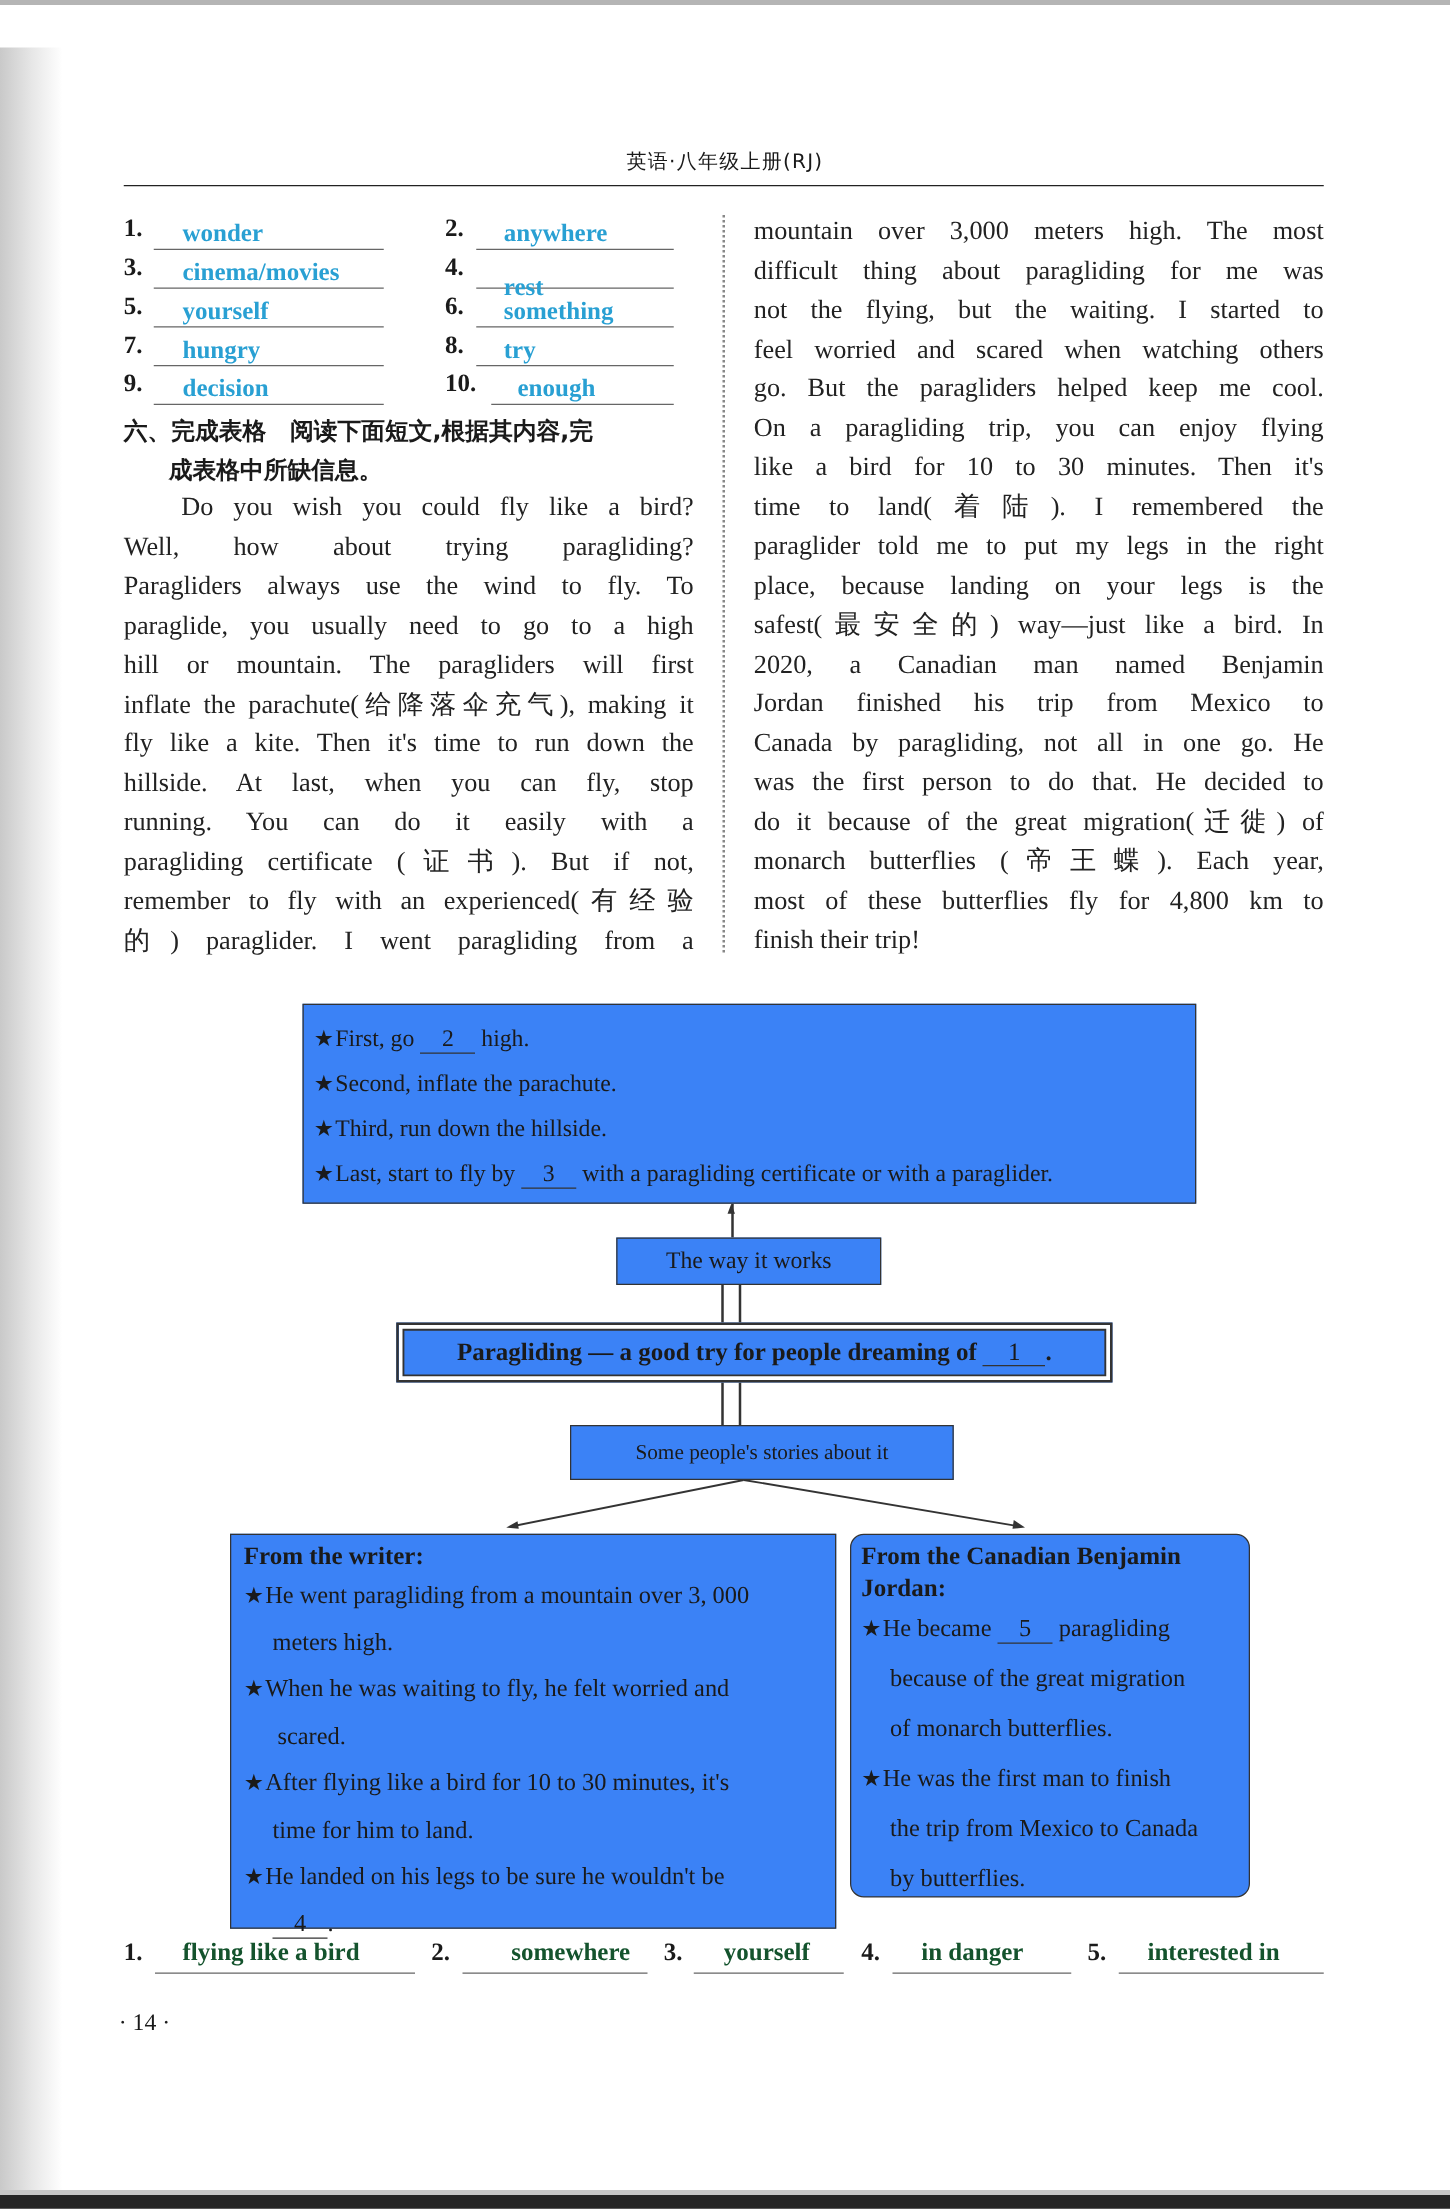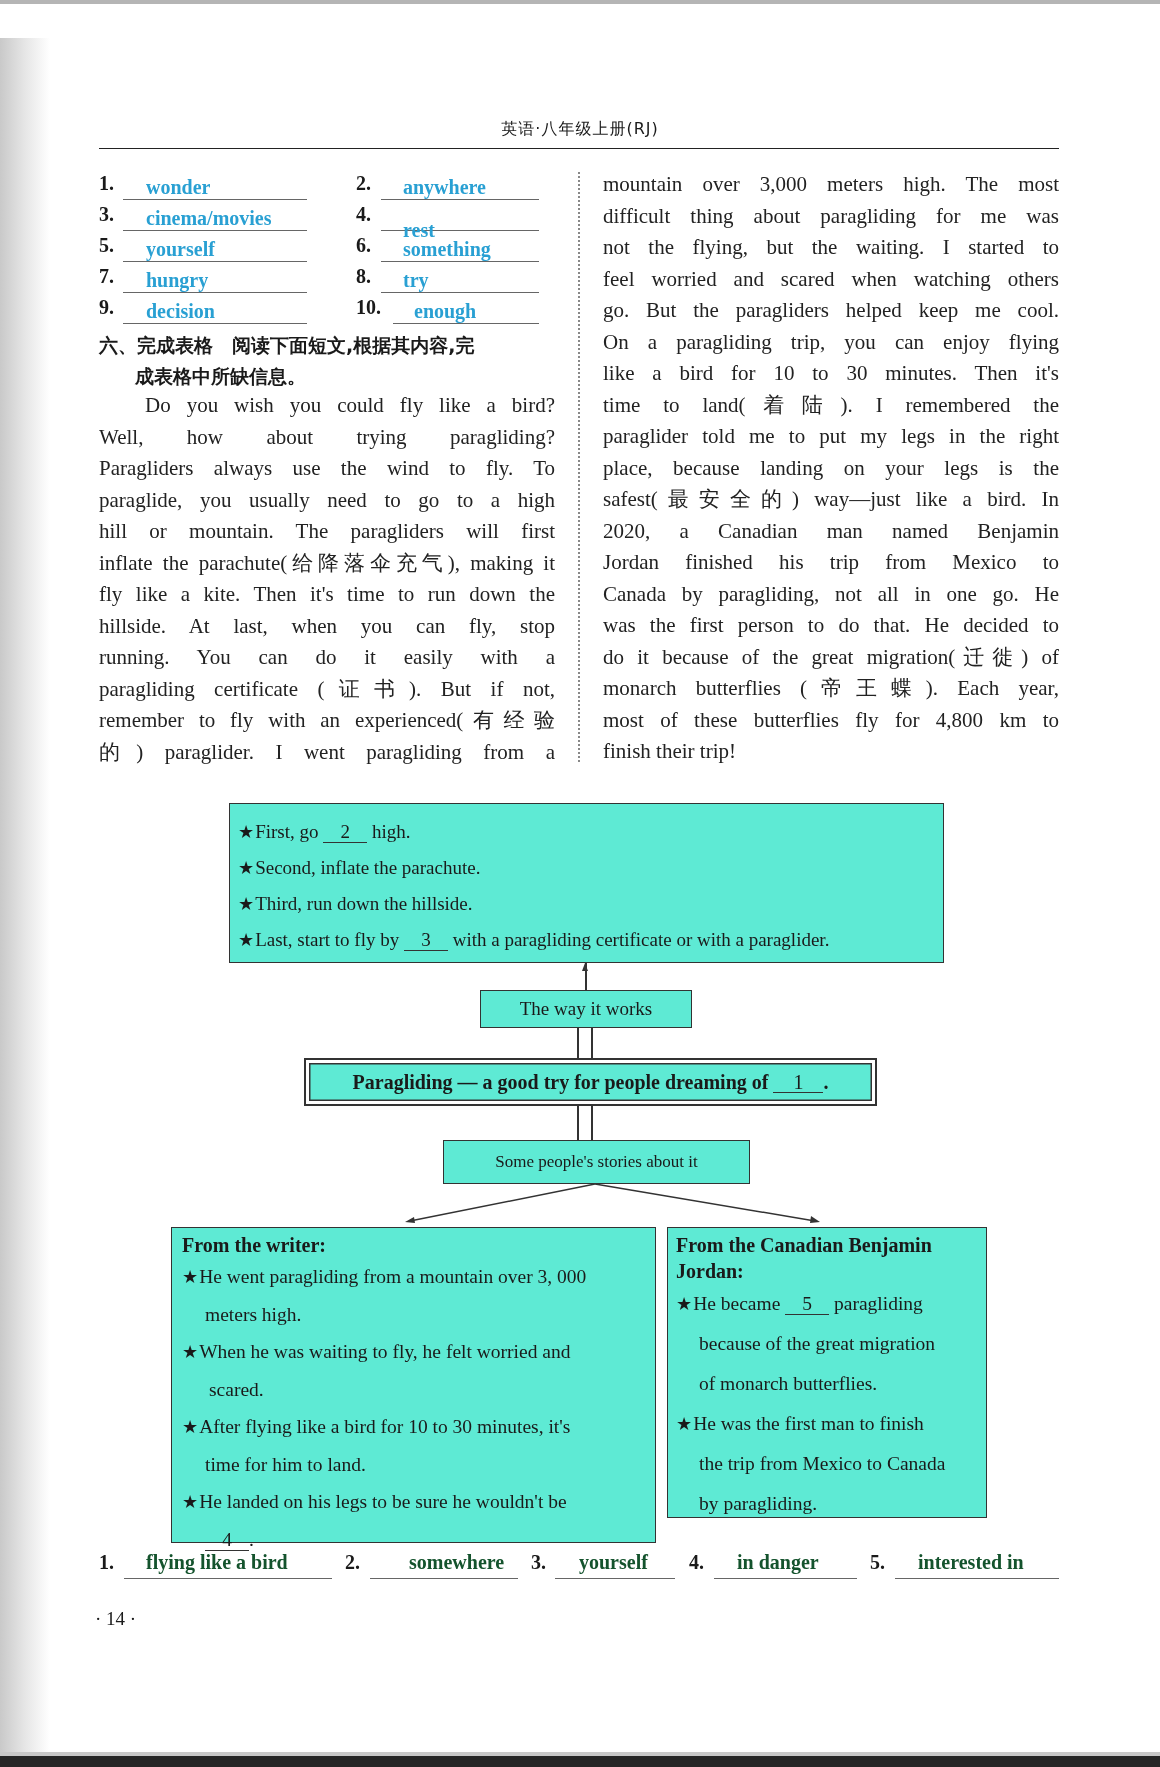--- a/index.html
+++ b/index.html
@@ -40,35 +40,35 @@
   }
   .passage {
     position: absolute; font-size: 21px; line-height: 31.5px; text-align: justify;
     text-align-last: justify; color: #222;
   }
   .passage .pl { display: block; height: 31.5px; white-space: nowrap; text-align: justify; text-align-last: justify; }
   .passage .pl.last { text-align-last: left; }
   .passage .pl.indent { padding-left: 46px; }
 
   
-  .dbox { position: absolute; border: 1.5px solid #333; background: #5eead4; box-sizing: border-box; }
+  .dbox { position: absolute; border: 1.5px solid #333; background: #3b82f6; box-sizing: border-box; margin-left: 13px; }
   .steps { left: 229px; top: 803px; width: 715px; height: 160px; padding: 10px 8px; font-size: 19px; line-height: 36px; }
   .steps .row { white-space: nowrap; }
   .star { font-family: "DejaVu Sans", sans-serif; font-size: 18px; margin-right: 1px; }
   .blank { display: inline-block; border-bottom: 1.5px solid #333; text-align: center; line-height: 20px; }
   .way-box { left: 480px; top: 990px; width: 212px; height: 38px; font-size: 19px; text-align: center; line-height: 36px; }
   .main-box {
     left: 304px; top: 1058px; width: 573px; height: 48px;
     border: 2px solid #333; box-shadow: inset 0 0 0 3px #fff, inset 0 0 0 4.5px #333;
     font-size: 20px; font-weight: bold; text-align: center; line-height: 44px; white-space: nowrap;
   }
   .stories-box { left: 443px; top: 1140px; width: 307px; height: 44px; font-size: 17px; text-align: center; line-height: 42px; }
   .writer-box { left: 171px; top: 1227px; width: 485px; height: 316px; padding: 4px 10px; font-size: 19.5px; line-height: 37.5px; }
   .writer-box .h { font-weight: bold; font-size: 20px; line-height: 26px; }
-  .jordan-box { left: 667px; top: 1227px; width: 320px; height: 291px; padding: 4px 8px; font-size: 19.5px; line-height: 40px; }
+  .jordan-box { left: 667px; top: 1227px; width: 320px; height: 291px; padding: 4px 8px; font-size: 19.5px; line-height: 40px; border-radius: 11px; }
   .jordan-box .h { font-weight: bold; font-size: 20px; line-height: 26px; }
   .ind { padding-left: 23px; display: block; white-space: nowrap; }
   .ln { display: block; white-space: nowrap; }
 
   .connector { position: absolute; background: #333; }
   svg.arrows { position: absolute; left: 0; top: 0; width: 1160px; height: 1767px; pointer-events: none; }
 
   
   .bans { position: absolute; top: 1551px; font-size: 20px; font-weight: bold; height: 30px; }
   .bans .num { position: absolute; left: 0; top: 0; }
@@ -234,21 +234,21 @@
   </div>
 
   <div class="dbox jordan-box">
     <div class="h">From the Canadian Benjamin</div>
     <div class="h">Jordan:</div>
     <span class="ln"><span class="star">★</span><span>He became </span><span class="blank" style="width:44px;">5</span><span> paragliding</span></span>
     <span class="ind">because of the great migration</span>
     <span class="ind">of monarch butterflies.</span>
     <span class="ln"><span class="star">★</span><span>He was the first man to finish</span></span>
     <span class="ind">the trip from Mexico to Canada</span>
-    <span class="ind">by paragliding.</span>
+    <span class="ind">by butterflies.</span>
   </div>
 </div>
 
 <div>
   <div class="bans" style="left:99px;width:235px;">
     <span class="num">1.</span>
     <span class="line" style="left:25px;width:208px;"></span>
     <span class="val" style="left:47px;">flying like a bird</span>
   </div>
   <div class="bans" style="left:345px;width:175px;">

